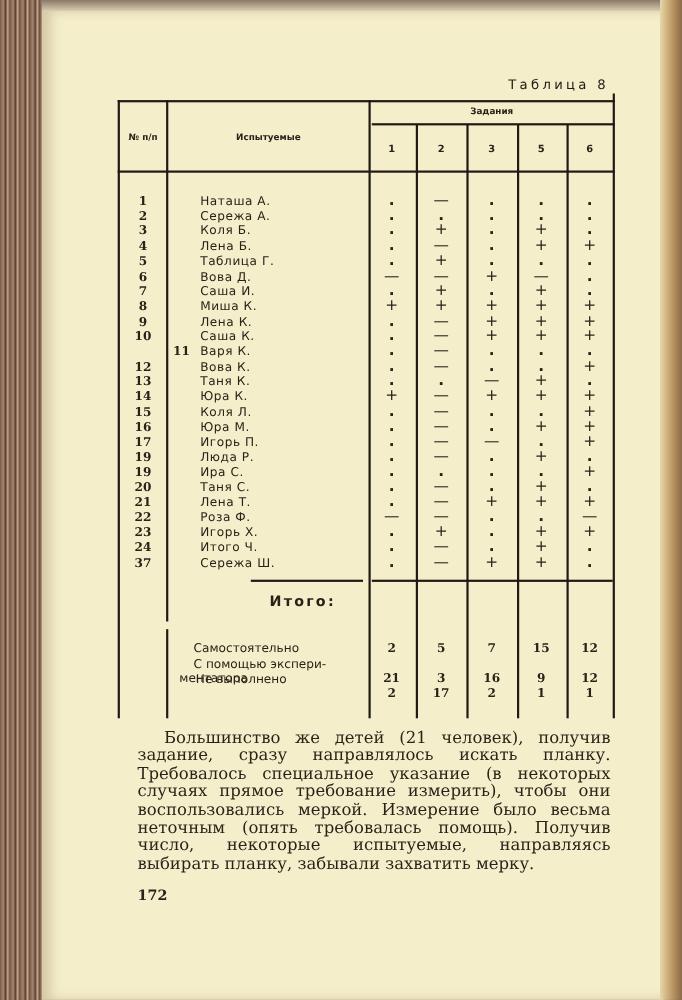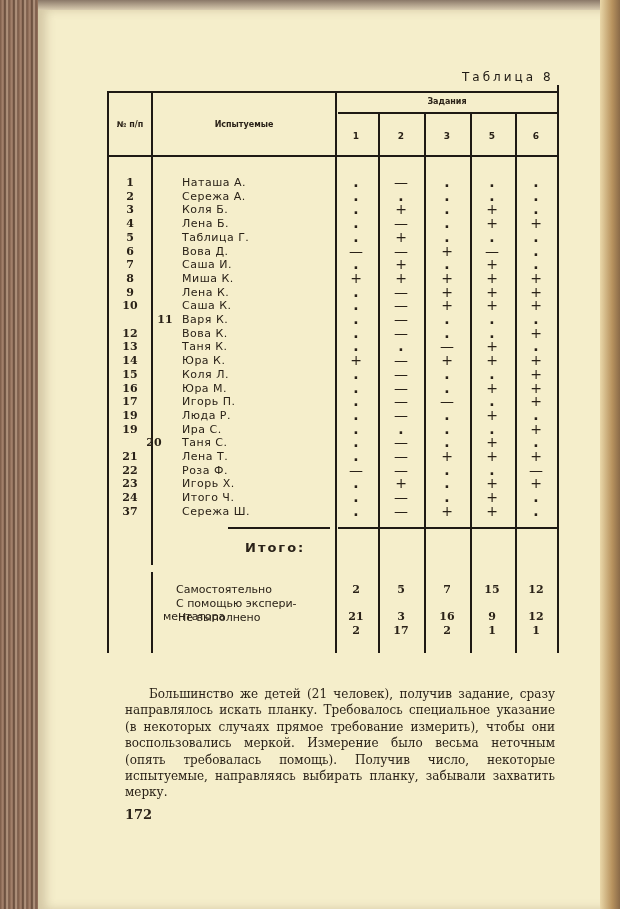--- a/index.html
+++ b/index.html
@@ -15,21 +15,21 @@
   .table-title { left:462px; top:70px; font-family:"DejaVu Sans", sans-serif; font-weight:normal; font-size:12px; letter-spacing:3px; color:#1f1a14; }
   .vline { position:absolute; width:2px; background:#1f1a14; }
   .hline { position:absolute; height:2px; background:#1f1a14; }
   .hdr { font-family:"DejaVu Sans", sans-serif; font-size:8px; font-weight:bold; color:#2a2218; text-align:center; }
   .num { position:absolute; left:110px; width:40px; text-align:center; font-size:11px; font-weight:bold; line-height:13.7px; }
   .name { position:absolute; left:182px; font-family:"DejaVu Sans", sans-serif; font-size:11px; line-height:13.7px; letter-spacing:0.5px; }
   .mark { position:absolute; text-align:center; font-family:"DejaVu Sans", sans-serif; font-size:14px; line-height:13.7px; height:13.7px; }
   .tot-label { position:absolute; font-family:"DejaVu Sans", sans-serif; font-size:11px; line-height:13.5px; }
   .tot-val { position:absolute; text-align:center; font-size:11px; font-weight:bold; line-height:13.5px; }
   .itogo { left:245px; top:540px; font-family:"DejaVu Sans", sans-serif; font-weight:bold; font-size:13px; letter-spacing:2px; }
-  .para { left:125px; top:686px; width:430px; font-size:12px; line-height:16.4px; text-align:justify; text-indent:0; }
+  .para { left:125px; top:662px; width:430px; font-size:15px; line-height:16.4px; text-align:justify; text-indent:0; }
   .para p { margin:0; text-indent:24px; }
   .pageno { left:125px; top:807px; font-weight:bold; font-size:13px; }
 </style>
 </head>
 <body>
 
 <div class="spine"></div>
 <div class="topbar"></div>
 <div class="page"></div>
 <div class="right-edge"></div>
@@ -230,21 +230,21 @@
     <div>
       <div class="num" style="top: 422.6px;">19</div>
       <div class="name" style="top: 422.6px;">Ира С.</div>
       <div class="mark" style="left: 341px; top: 422.6px; width: 30px; font-weight: bold;">.</div>
       <div class="mark" style="left: 386px; top: 422.6px; width: 30px; font-weight: bold;">.</div>
       <div class="mark" style="left: 432px; top: 422.6px; width: 30px; font-weight: bold;">.</div>
       <div class="mark" style="left: 477px; top: 422.6px; width: 30px; font-weight: bold;">.</div>
       <div class="mark" style="left: 521px; top: 422.6px; width: 30px;">+</div>
     </div>
     <div>
-      <div class="num" style="top: 436.3px; padding-left: 24px;">20</div>
+      <div class="num" style="top: 436.3px;">20</div>
       <div class="name" style="top: 436.3px;">Таня С.</div>
       <div class="mark" style="left: 341px; top: 436.3px; width: 30px; font-weight: bold;">.</div>
       <div class="mark" style="left: 386px; top: 436.3px; width: 30px;">—</div>
       <div class="mark" style="left: 432px; top: 436.3px; width: 30px; font-weight: bold;">.</div>
       <div class="mark" style="left: 477px; top: 436.3px; width: 30px;">+</div>
       <div class="mark" style="left: 521px; top: 436.3px; width: 30px; font-weight: bold;">.</div>
     </div>
     <div>
       <div class="num" style="top: 450px;">21</div>
       <div class="name" style="top: 450px;">Лена Т.</div>

